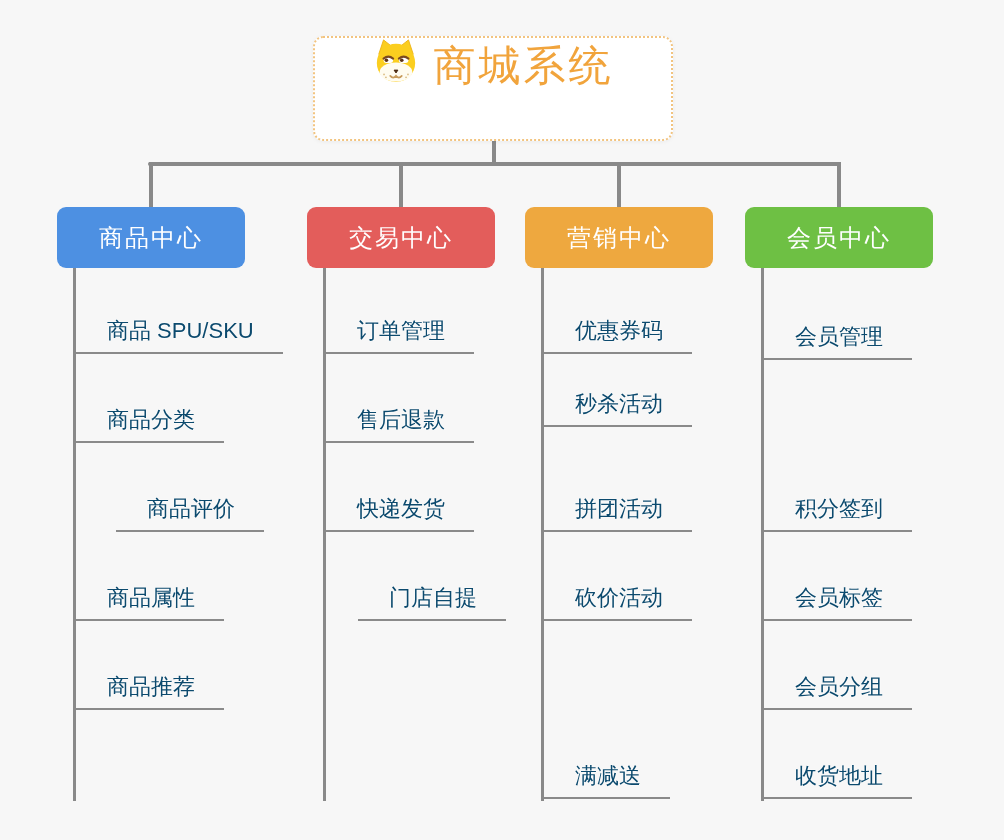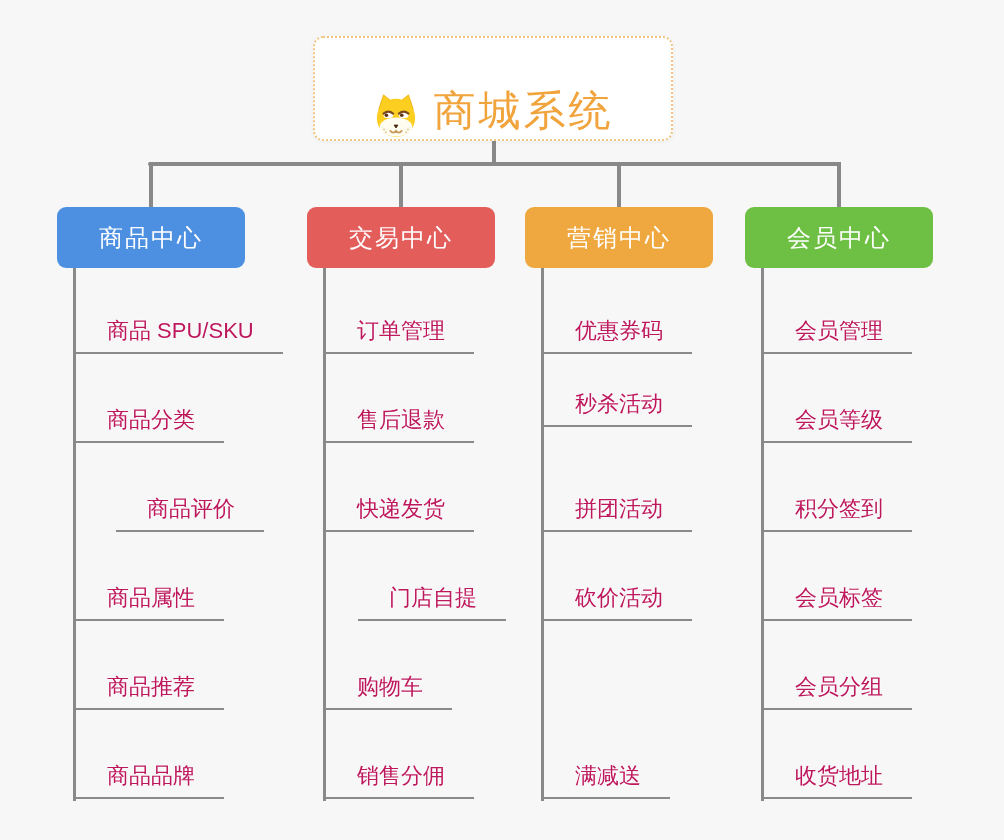--- a/index.html
+++ b/index.html
@@ -13,21 +13,21 @@
   
   .line { position:absolute; background:#898989; }
   .root-stub { width:4px; }
   .rail { height:4px; border-radius:2px; }
   .branch-stub { width:4px; }
 
   
   .root-node {
     position:absolute; left:313px; top:36px; width:360px; height:105px;
     background:#ffffff; border:2px dotted #f2c480; border-radius:10px;
-    box-sizing:border-box; display:flex; align-items:flex-end; justify-content:center;
+    box-sizing:border-box; display:flex; align-items:flex-start; justify-content:center;
     gap:15px; box-shadow:0 1px 4px rgba(0,0,0,0.05); cursor:pointer;
   }
   .root-title { font-size:42px; letter-spacing:3px; color:#f1a43c; white-space:nowrap; }
   .dog-icon { width:46px; height:46px; display:block; }
 
   
   .branch-header {
     position:absolute; top:207px; width:188px; height:61px;
     border-radius:9px; display:flex; align-items:center; justify-content:center;
     color:#ffffff; font-size:24px; letter-spacing:2px; white-space:nowrap;
@@ -35,21 +35,21 @@
   }
 
   
   .branch-spine {
     position:absolute; top:268px; height:533px;
     border-left:3px solid #898989; width:250px;
   }
   .leaf {
     position:absolute; left:0; white-space:nowrap;
     padding:0 29px 7px 31px; border-bottom:2px solid #8a8a8a;
-    font-size:22px; line-height:28px; color:#be185d;
+    font-size:22px; line-height:28px; color:#0c4a6e;
     text-shadow:0 0 2px rgba(255,255,255,0.9), 0 0 2px rgba(255,255,255,0.9);
     cursor:pointer;
   }
 </style>
 </head>
 <body>
 
 <div class="canvas">
 
   <div class="line root-stub" style="left:492px; top:140px; height:26px;"></div>
@@ -84,43 +84,39 @@
   </div>
 
   <div id="branches">
       <div class="branch-header" style="left: 57px; background: rgb(77, 144, 226);">商品中心</div>
       <div class="branch-spine" style="left: 73px;">
         <div class="leaf" style="top: 49px;">商品 SPU/SKU</div>
         <div class="leaf" style="top: 138px;">商品分类</div>
         <div class="leaf" style="top: 227px; margin-left: 40px;">商品评价</div>
         <div class="leaf" style="top: 405px;">商品推荐</div>
         <div class="leaf" style="top: 316px;">商品属性</div>
-        <div class="leaf" style="top: 494px;">商品品牌</div>
       </div>
       <div class="branch-header" style="left: 307px; background: rgb(227, 93, 91);">交易中心</div>
       <div class="branch-spine" style="left: 323px;">
         <div class="leaf" style="top: 49px;">订单管理</div>
         <div class="leaf" style="top: 138px;">售后退款</div>
         <div class="leaf" style="top: 227px;">快递发货</div>
         <div class="leaf" style="top: 316px; margin-left: 32px;">门店自提</div>
-        <div class="leaf" style="top: 405px;">购物车</div>
-        <div class="leaf" style="top: 494px;">销售分佣</div>
       </div>
       <div class="branch-header" style="left: 525px; background: rgb(238, 168, 63);">营销中心</div>
       <div class="branch-spine" style="left: 541px;">
         <div class="leaf" style="top: 49px;">优惠券码</div>
         <div class="leaf" style="top: 122px;">秒杀活动</div>
         <div class="leaf" style="top: 227px;">拼团活动</div>
         <div class="leaf" style="top: 316px;">砍价活动</div>
         <div class="leaf" style="top: 494px;">满减送</div>
       </div>
       <div class="branch-header" style="left: 745px; background: rgb(110, 192, 68);">会员中心</div>
       <div class="branch-spine" style="left: 761px;">
-        <div class="leaf" style="top: 49px;">会员管理</div>
-        <div class="leaf" style="top: 138px;">会员等级</div>
+        <div class="leaf" style="top: 55px;">会员管理</div>
         <div class="leaf" style="top: 227px; text-align: right;">积分签到</div>
         <div class="leaf" style="top: 316px;">会员标签</div>
         <div class="leaf" style="top: 405px;">会员分组</div>
         <div class="leaf" style="top: 494px;">收货地址</div>
       </div>
     </div>
 
 </div>
 
 </body></html>

